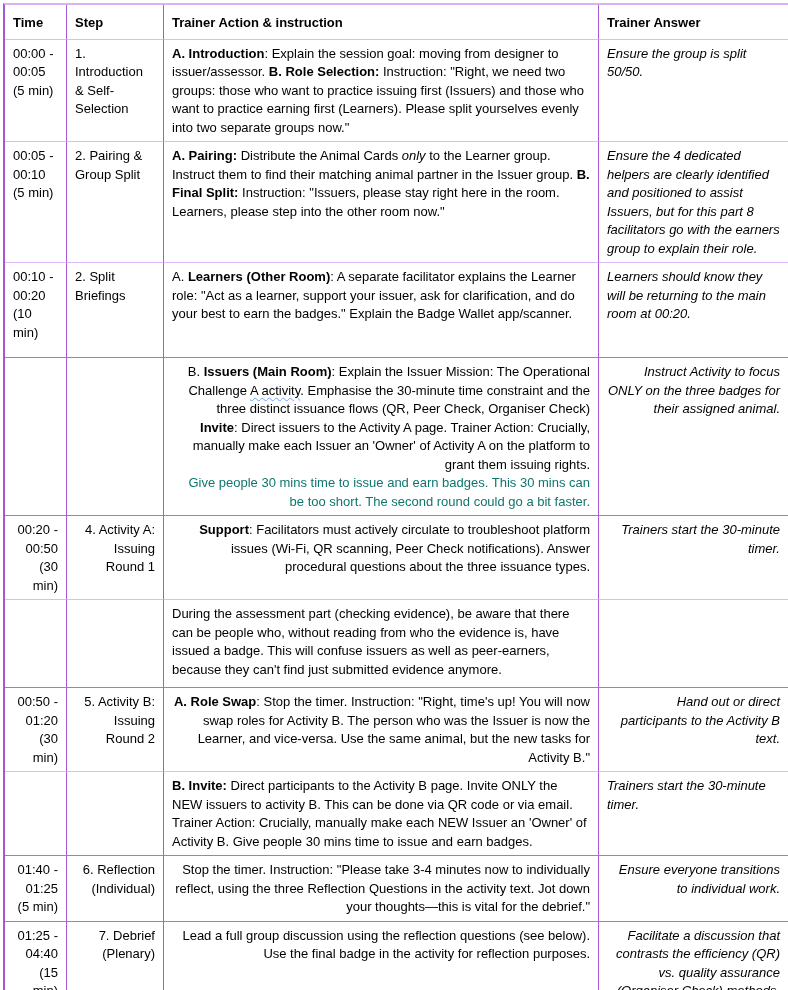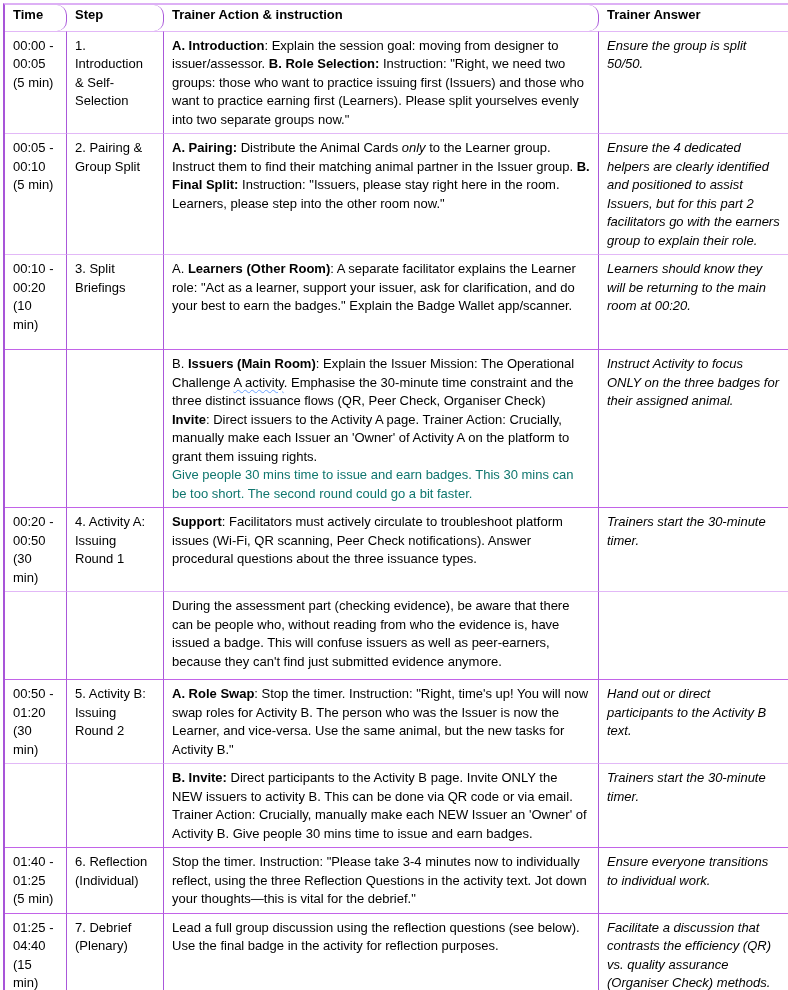--- a/index.html
+++ b/index.html
@@ -33,26 +33,25 @@
     vertical-align: top;
     text-align: left;
     box-sizing: border-box;
     padding: 5px 8px 4px 8px;
     border-right: 1.5px solid #aa58da;
     word-wrap: break-word;
   }
   th:last-child, td:last-child { border-right: none; }
   thead th {
     font-weight: bold;
-    padding-top: 1px;
+    padding-top: 9px;
     padding-bottom: 6px;
-    border-radius: 10px;
   }
   tbody tr > td { border-top: 1.5px solid #e2b8f7; }
-  tbody tr.hm > td { border-top: 1.5px solid #c263e8; }
+  tbody tr.hm > td { border-top: 1.5px solid #c263e8; text-align: right; }
   
   tbody tr:nth-child(3) > td { height: 95px; }
   tbody tr:nth-child(6) > td { height: 88px; }
 
   td.c-time, td.c-step { padding-right: 8px; }
   td.c-focus { font-style: italic; }
 
   .par { margin: 0; }
   .b { font-weight: bold; }
   .i { font-style: italic; }
@@ -92,25 +91,25 @@
             <div class="par"><span class="b">A. Introduction</span><span>: Explain the session goal: moving from designer to issuer/assessor. </span><span class="b">B. Role Selection:</span><span> Instruction: "Right, we need two groups: those who want to practice issuing first (Issuers) and those who want to practice earning first (Learners). Please split yourselves evenly into two separate groups now."</span></div>
           </td>
     <td class="c-focus">Ensure the group is split 50/50.</td>
   </tr>
         <tr>
     <td class="c-time">00:05 - 00:10 (5 min)</td>
     <td class="c-step">2. Pairing &amp; Group Split</td>
     <td class="c-action">
             <div class="par"><span class="b">A. Pairing:</span><span> Distribute the Animal Cards </span><span class="i">only</span><span> to the Learner group. Instruct them to find their matching animal partner in the Issuer group. </span><span class="b">B. Final Split:</span><span> Instruction: "Issuers, please stay right here in the room. Learners, please step into the other room now."</span></div>
           </td>
-    <td class="c-focus">Ensure the 4 dedicated helpers are clearly identified and positioned to assist Issuers, but for this part 2 facilitators go with the earners group to explain their role.</td>
+    <td class="c-focus">Ensure the 4 dedicated helpers are clearly identified and positioned to assist Issuers, but for this part 8 facilitators go with the earners group to explain their role.</td>
   </tr>
         <tr>
     <td class="c-time">00:10 - 00:20 (10 min)</td>
-    <td class="c-step">3. Split Briefings</td>
+    <td class="c-step">2. Split Briefings</td>
     <td class="c-action">
             <div class="par"><span>A. </span><span class="b">Learners (Other Room)</span><span>: A separate facilitator explains the Learner role: "Act as a learner, support your issuer, ask for clarification, and do your best to earn the badges." Explain the Badge Wallet app/scanner.</span></div>
           </td>
     <td class="c-focus">Learners should know they will be returning to the main room at 00:20.</td>
   </tr>
         <tr class="hm">
     <td class="c-time"></td>
     <td class="c-step"></td>
     <td class="c-action">
             <div class="par"><span>B. </span><span class="b">Issuers (Main Room)</span><span>: Explain the Issuer Mission: The Operational Challenge </span><span class="squiggle">A activity</span><span>. Emphasise the 30-minute time constraint and the three distinct issuance flows (QR, Peer Check, Organiser Check)</span></div>

